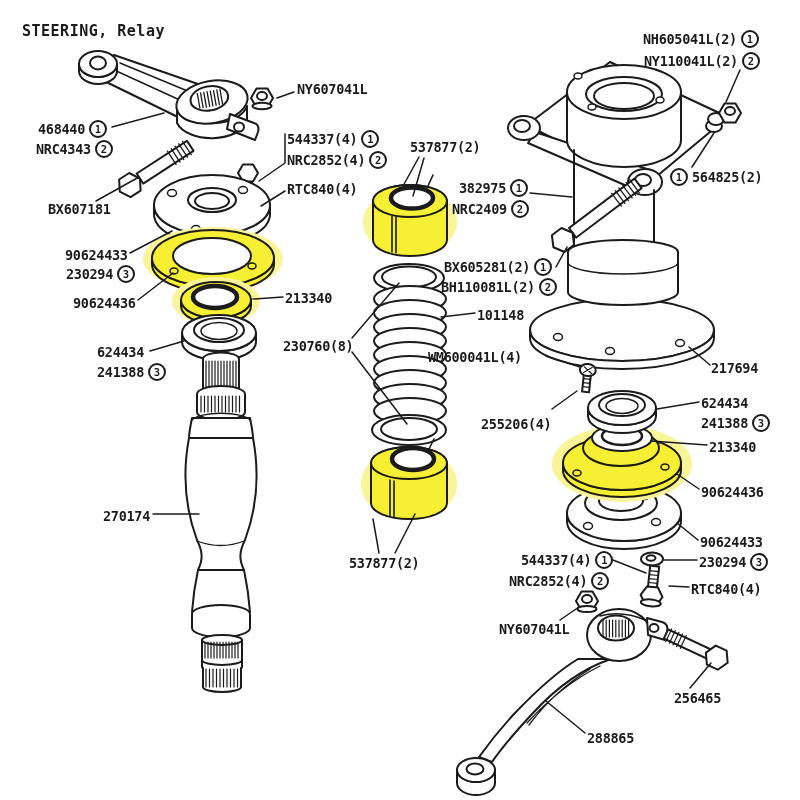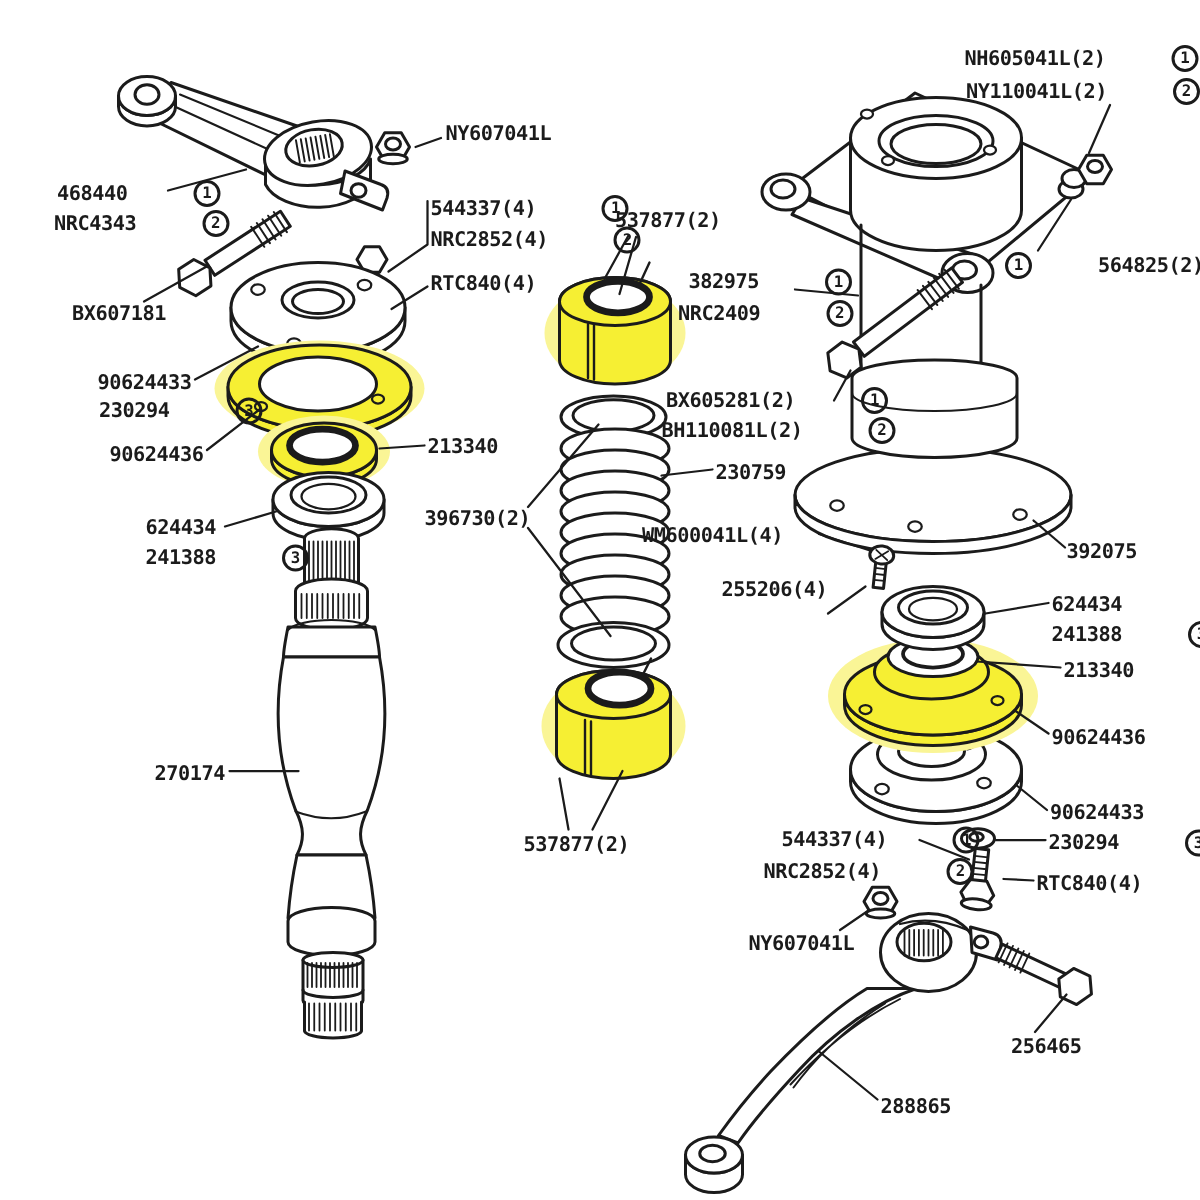--- a/index.html
+++ b/index.html
@@ -1,21 +1,21 @@
 <!DOCTYPE html>
 <html><head>
 <meta charset="utf-8">
 <style>
   html,body{margin:0;padding:0;background:#ffffff;}
   .page{position:relative;width:800px;height:800px;background:#ffffff;overflow:hidden;
         font-family:"DejaVu Sans Mono","Liberation Mono",monospace;color:#1b1b1b;}
   .page svg{position:absolute;left:0;top:0;}
   .title{position:absolute;left:22px;top:22px;font-size:15px;font-weight:bold;letter-spacing:.5px;}
   .lbl{position:absolute;white-space:nowrap;font-size:13.5px;font-weight:bold;
-       letter-spacing:-.3px;line-height:17px;display:flex;align-items:center;gap:40px;}
+       letter-spacing:-.3px;line-height:17px;display:flex;align-items:center;}
   .badge{display:inline-flex;align-items:center;justify-content:center;flex:none;
          width:14px;height:14px;border:2px solid #1b1b1b;border-radius:50%;
          font-size:10.5px;font-weight:bold;margin-left:4px;letter-spacing:0;}
   .lbl .badge:first-child{margin-left:0;margin-right:4px;}
 </style>
 </head>
 <body>
 
 <div class="page">
 
@@ -286,20 +286,21 @@
     <path d="M613,560 L646,573"></path>
     <path d="M697,560 L664,560"></path>
     <path d="M689,587 L669,586"></path>
     <path d="M379,553 L373,519 M395,553 L415,514"></path>
     <path d="M560,620 L579,607"></path>
     <path d="M690,688 L711,663"></path>
     <path d="M585,733 L546,701"></path>
   </g>
 </svg>
 
+<div class="title">STEERING, Relay</div>
 
 <div class="lbl" style="left:297px;top:81px">
       <span>NY607041L</span>
     </div>
 <div class="lbl" style="left:38px;top:120px">
       <span>468440</span>
       <span class="badge">1</span>
     </div>
 <div class="lbl" style="left:36px;top:140px">
       <span>NRC4343</span>
@@ -357,39 +358,39 @@
     </div>
 <div class="lbl" style="left:444px;top:258px">
       <span>BX605281(2)</span>
       <span class="badge">1</span>
     </div>
 <div class="lbl" style="left:441px;top:278px">
       <span>BH110081L(2)</span>
       <span class="badge">2</span>
     </div>
 <div class="lbl" style="left:477px;top:307px">
-      <span>230759</span>
+      <span>101148</span>
     </div>
 <div class="lbl" style="left:283px;top:338px">
-      <span>396730(2)</span>
+      <span>230760(8)</span>
     </div>
 <div class="lbl" style="left:428px;top:349px">
       <span>WM600041L(4)</span>
     </div>
 <div class="lbl" style="left:97px;top:344px">
       <span>624434</span>
     </div>
 <div class="lbl" style="left:97px;top:363px">
       <span>241388</span>
       <span class="badge">3</span>
     </div>
 <div class="lbl" style="left:711px;top:360px">
-      <span>392075</span>
-    </div>
-<div class="lbl" style="left:481px;top:385px">
+      <span>217694</span>
+    </div>
+<div class="lbl" style="left:481px;top:416px">
       <span>255206(4)</span>
     </div>
 <div class="lbl" style="left:701px;top:395px">
       <span>624434</span>
     </div>
 <div class="lbl" style="left:701px;top:414px">
       <span>241388</span>
       <span class="badge">3</span>
     </div>
 <div class="lbl" style="left:709px;top:439px">

